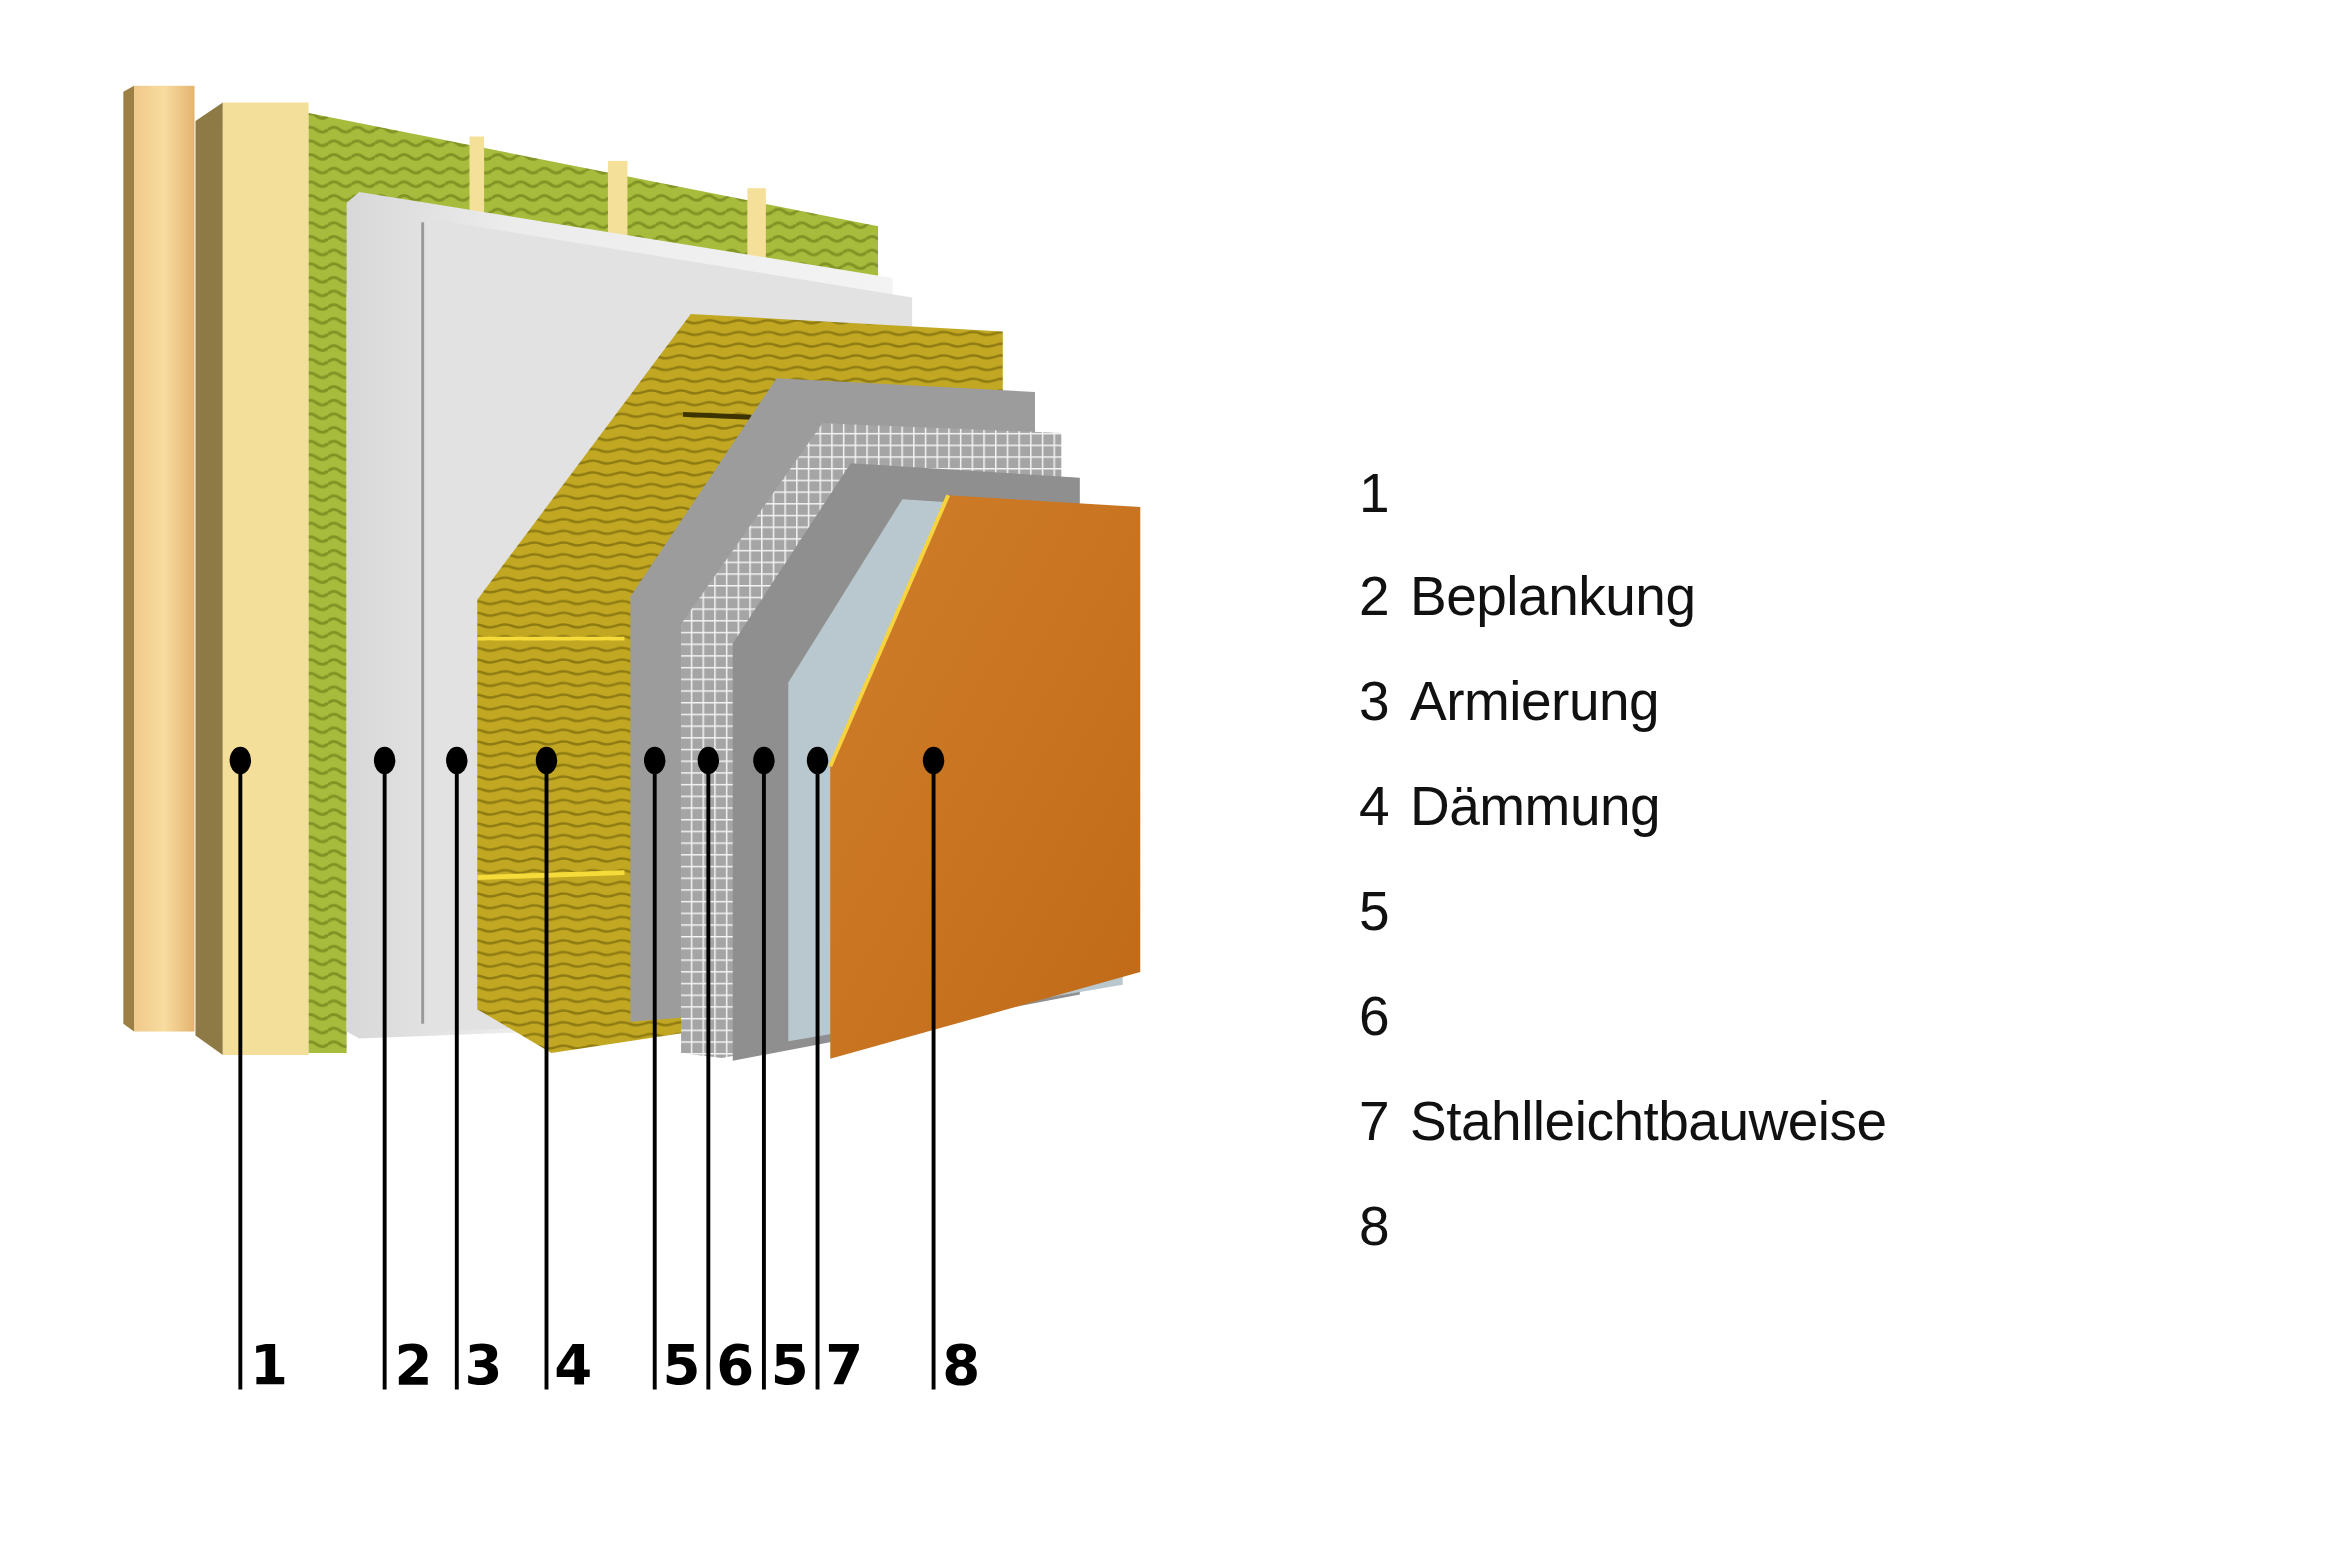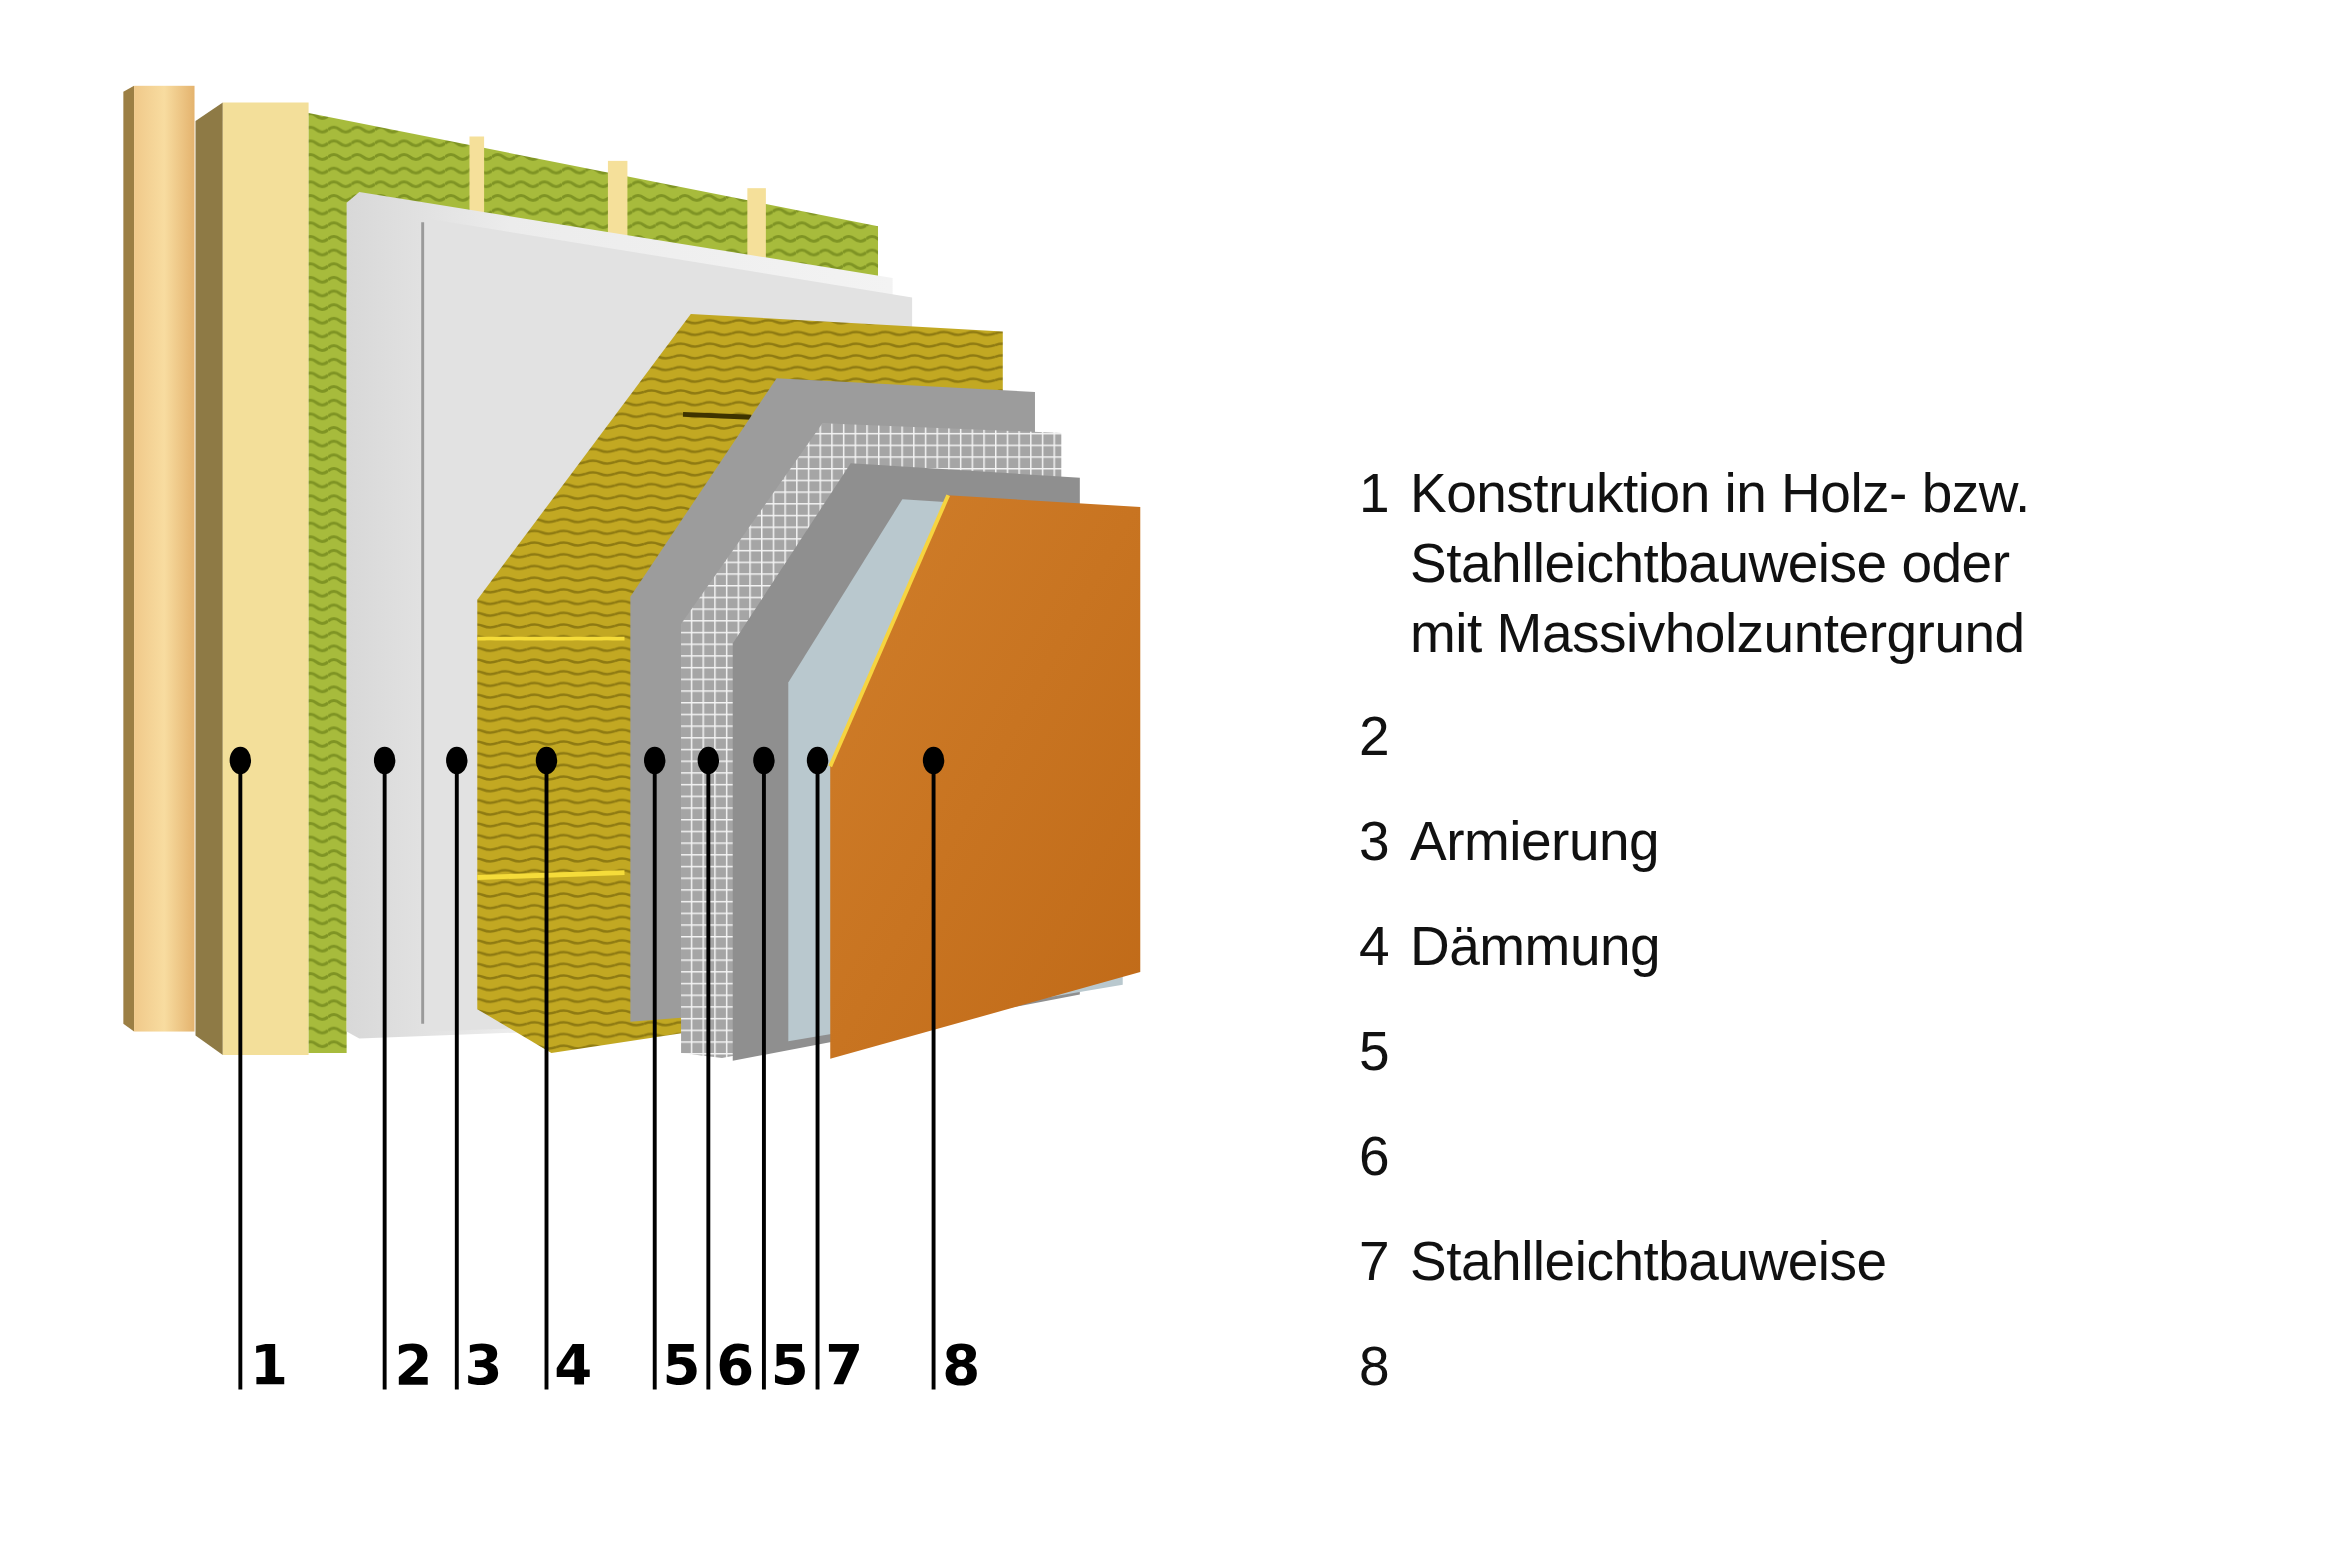--- a/index.html
+++ b/index.html
@@ -127,26 +127,24 @@
     <text class="callout-label" x="734" y="1420">6</text>
     <text class="callout-label" x="790" y="1420">5</text>
     <text class="callout-label" x="846" y="1420">7</text>
     <text class="callout-label" x="966" y="1420">8</text>
   </g>
 </svg>
 
 <div class="legend">
   <div class="legend-item first">
     <span class="num">1</span>
-    <span class="desc">Konstruktion in Holz- bzw.
-Stahlleichtbauweise oder
-mit Massivholzuntergrund</span>
   </div>
   <div class="legend-item">
     <span class="num">2</span>
+    <span class="desc">Beplankung</span>
   </div>
   <div class="legend-item">
     <span class="num">3</span>
     <span class="desc">Armierung</span>
   </div>
   <div class="legend-item">
     <span class="num">4</span>
     <span class="desc">Dämmung</span>
   </div>
   <div class="legend-item">

